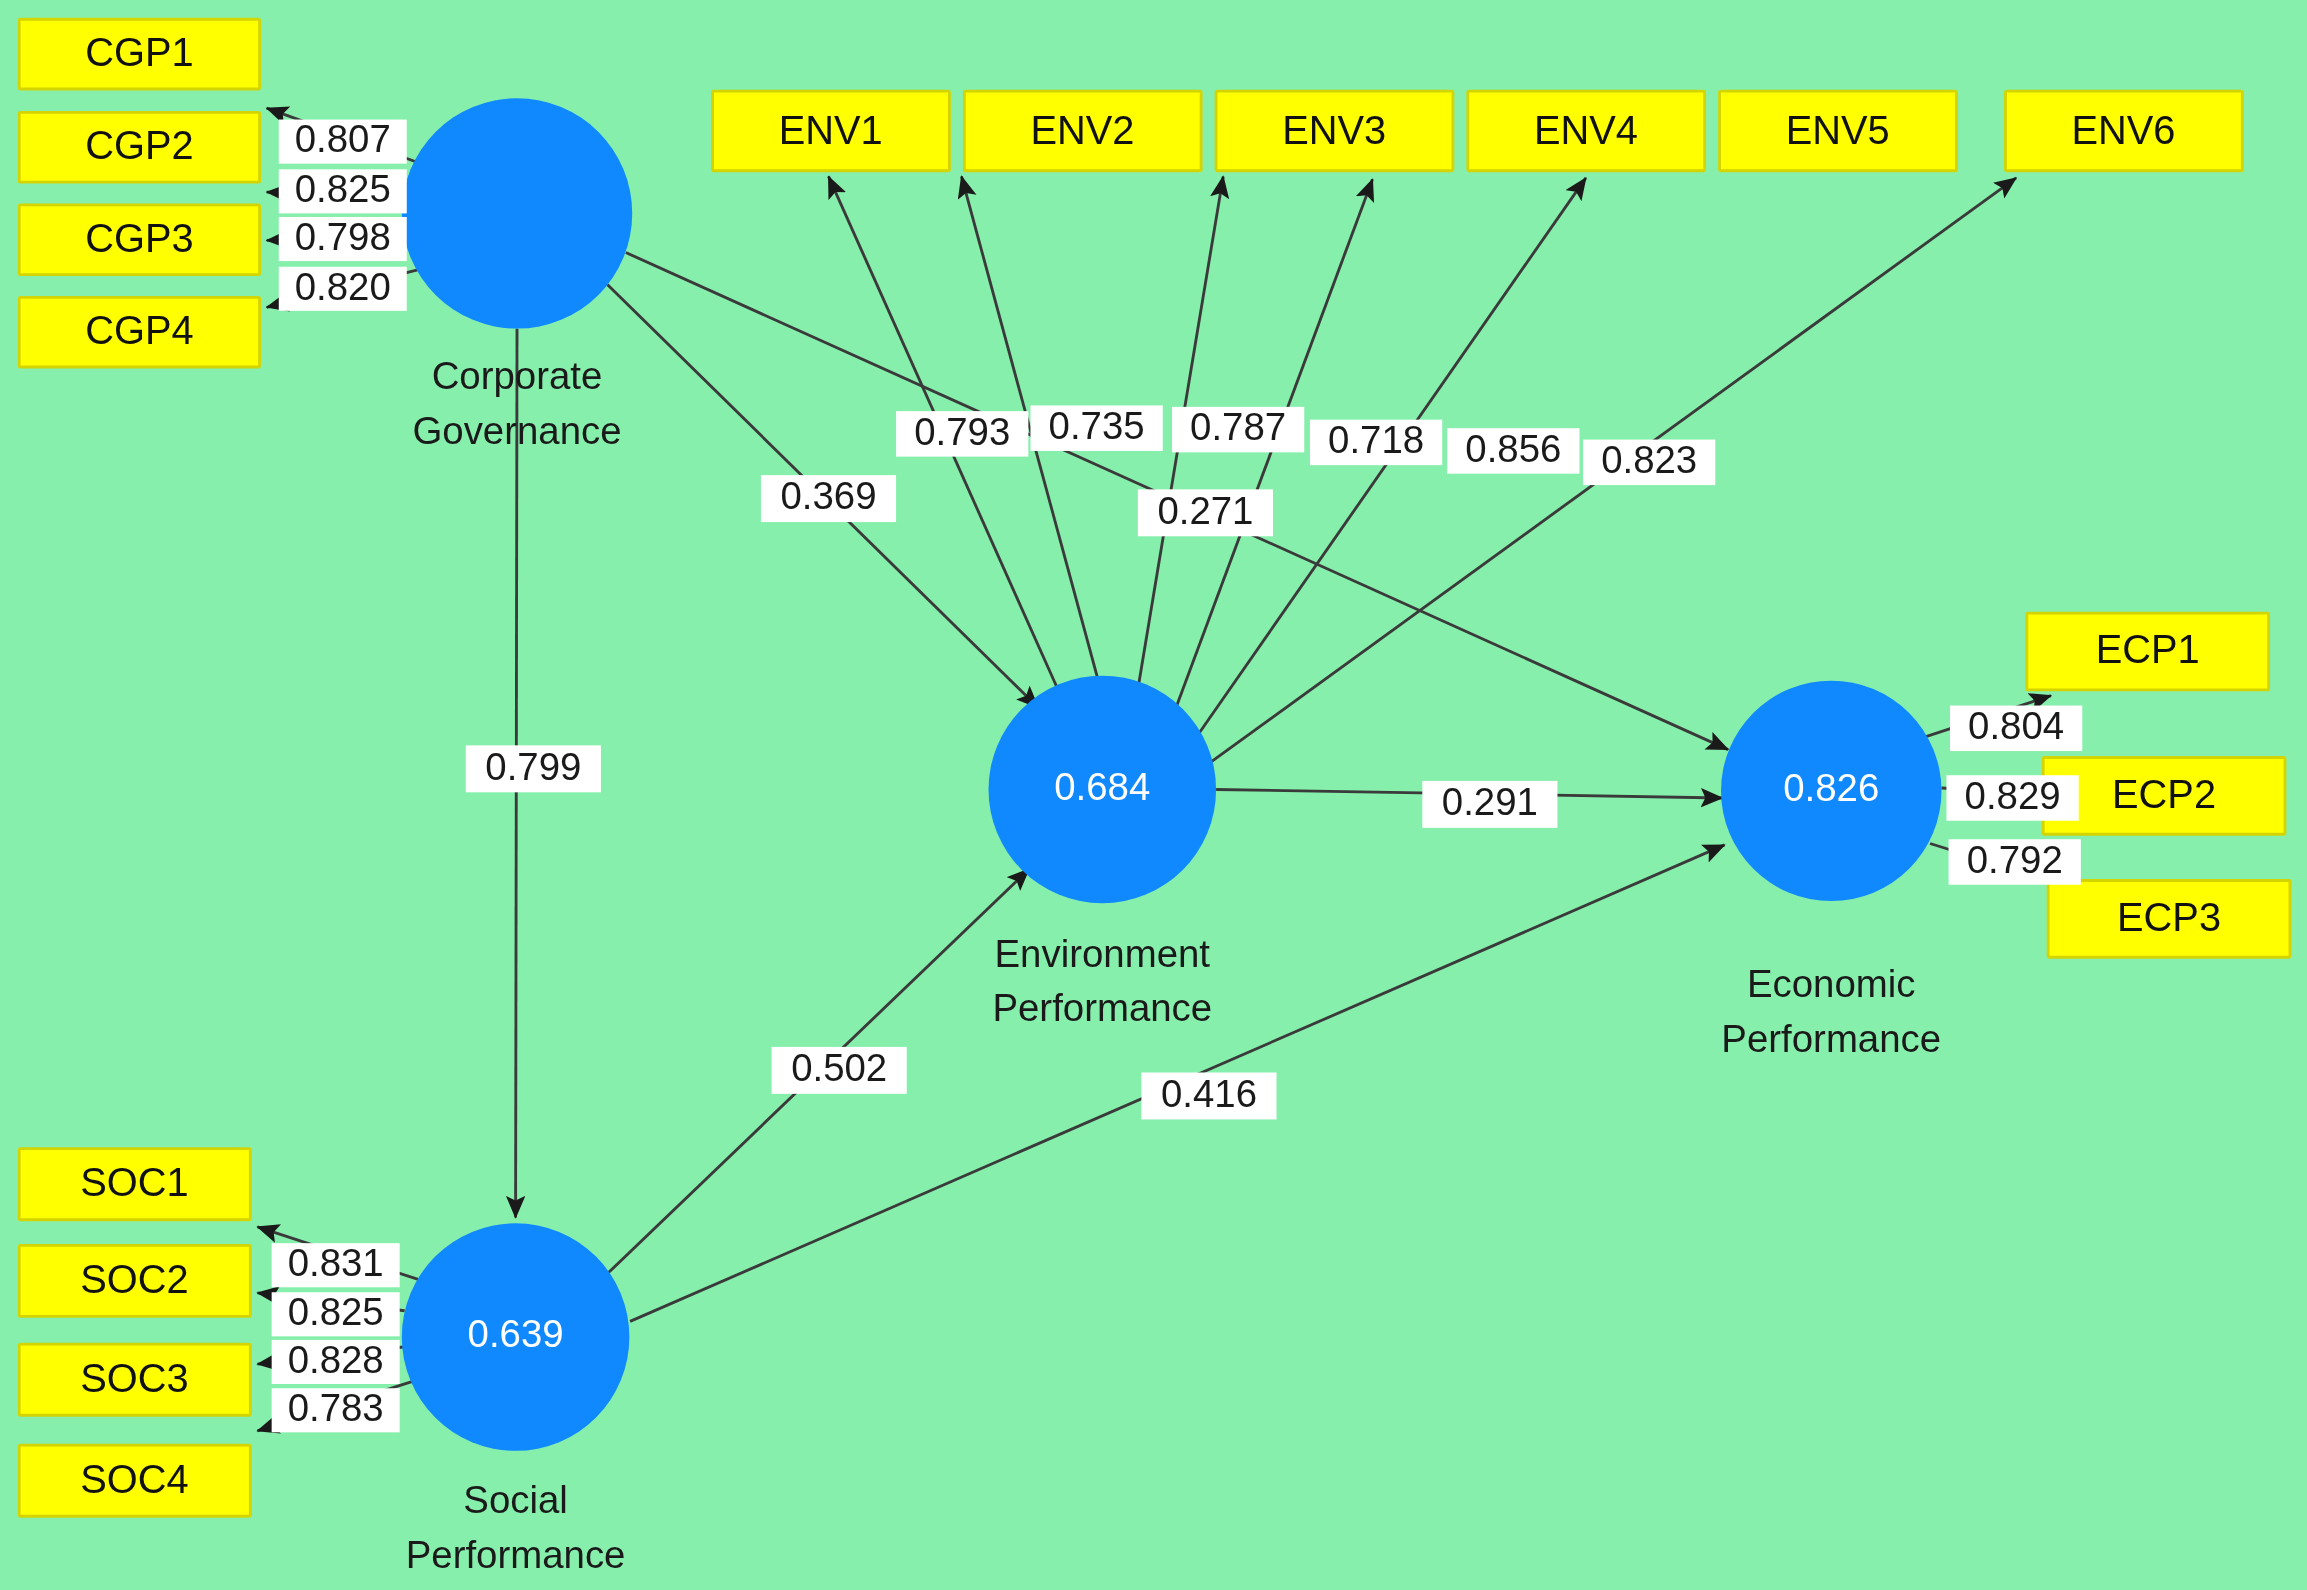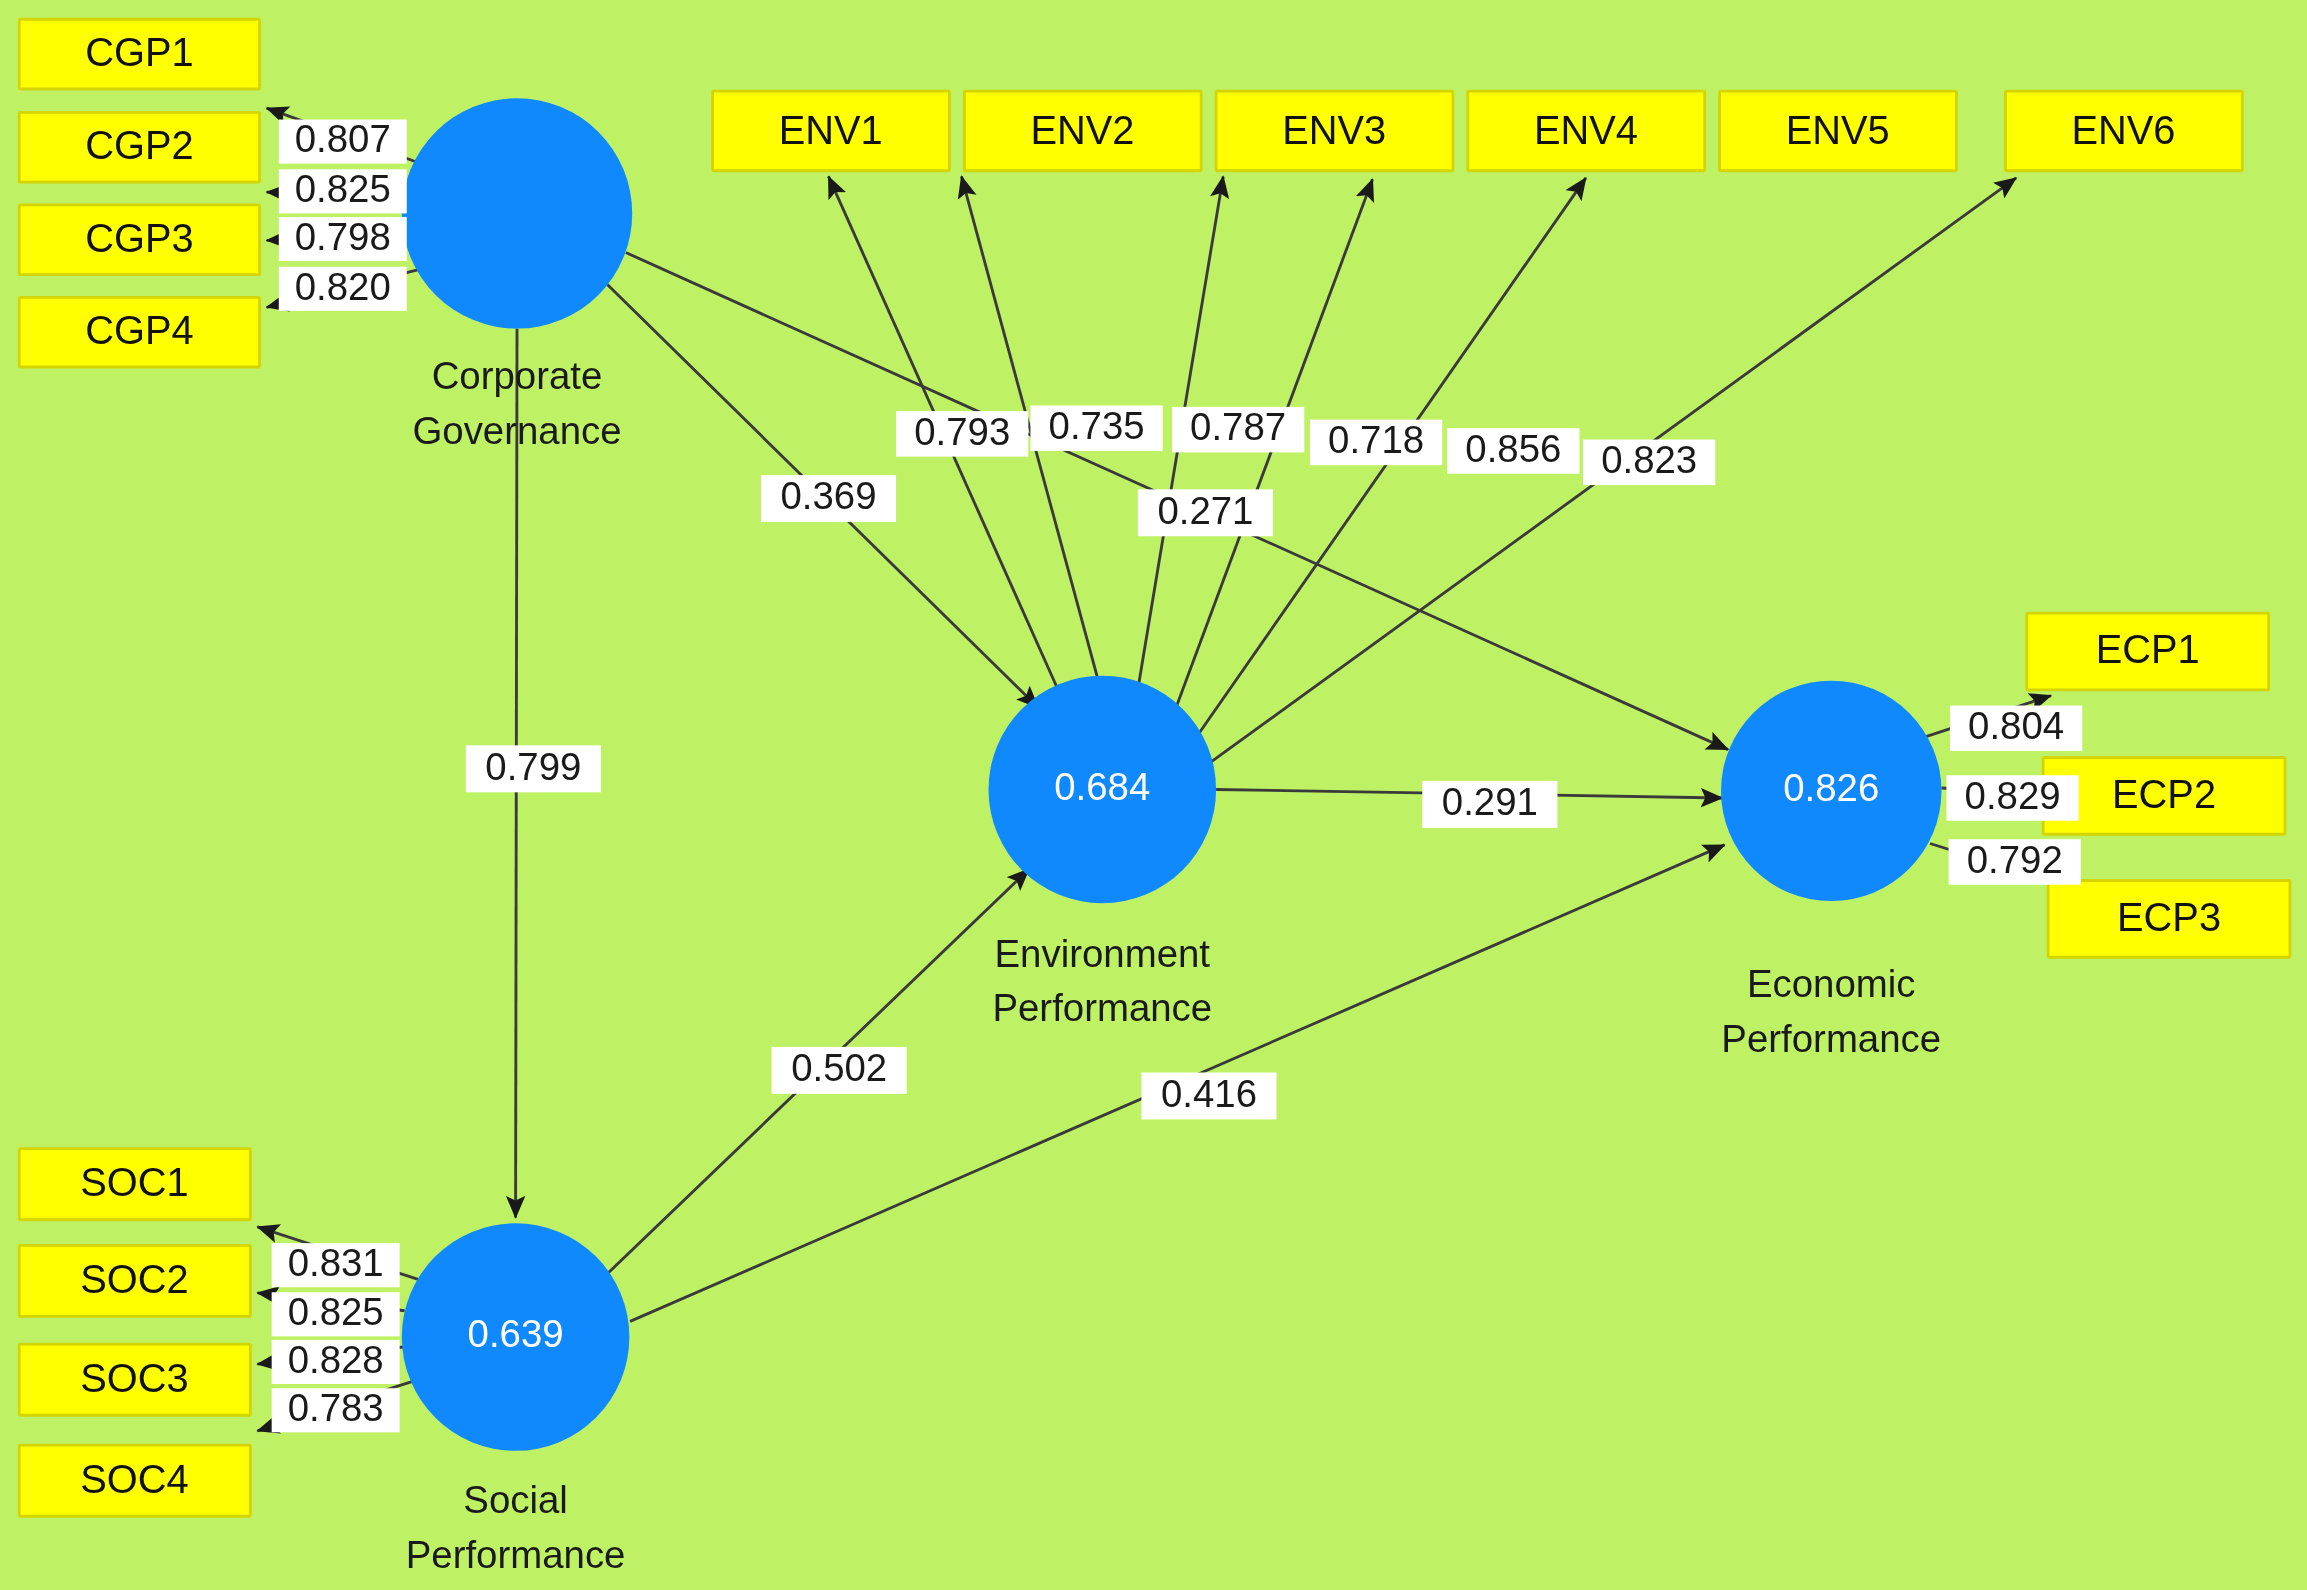--- a/index.html
+++ b/index.html
@@ -1,17 +1,17 @@
 <!DOCTYPE html>
 <html style="font-size:11.4px"><head>
 <meta charset="utf-8">
 <style>
   html,body{margin:0;padding:0;background:#ffffff;}
   body{font-family:"Liberation Sans","DejaVu Sans",sans-serif;}
-  #stage{position:relative;width:2307px;height:1591px;background:#bef264;overflow:hidden;}
+  #stage{position:relative;width:2307px;height:1591px;background:#86efac;overflow:hidden;}
   svg#diagram{position:absolute;left:0;top:0;width:2307px;height:1591px;}
   .ind-label{font-size:56px;fill:#111111;text-anchor:middle;dominant-baseline:middle;}
   .r2-label{font-size:54px;fill:#ffffff;text-anchor:middle;dominant-baseline:middle;}
   .coef-label{font-size:54px;fill:#1a1a1a;text-anchor:middle;dominant-baseline:middle;}
   .construct-name{font-size:54px;fill:#1a1a1a;text-anchor:middle;dominant-baseline:middle;}
   .box-rect{fill:#ffff00;stroke:#d4d400;stroke-width:4;}
   .circle-node{fill:#1089fe;}
   .edge-arrow{stroke:#3a3a3a;stroke-width:4;fill:none;marker-end:url(#arrowhead);}
 </style>
 </head>

